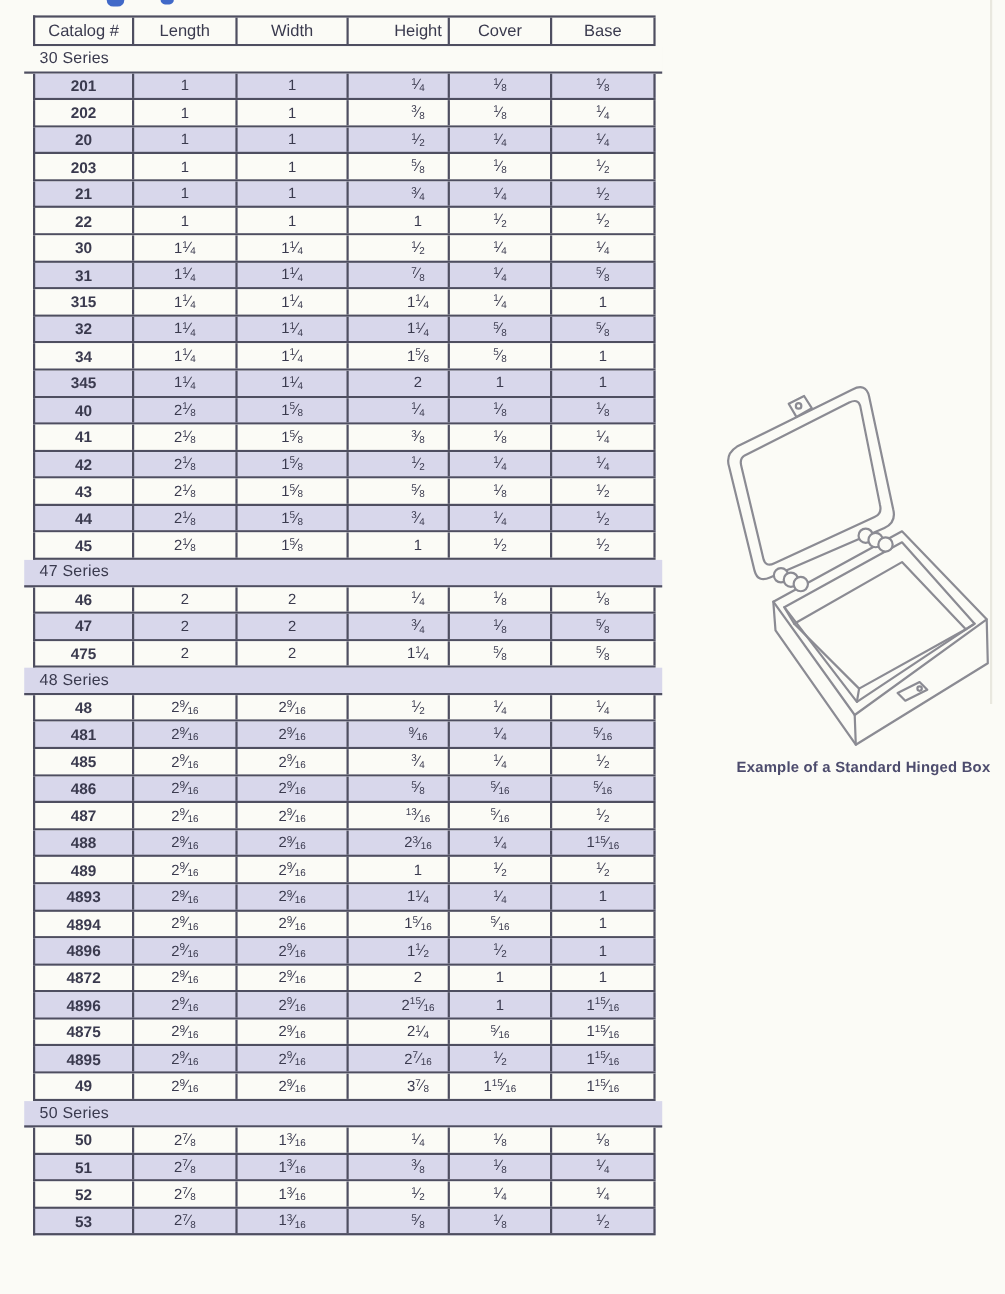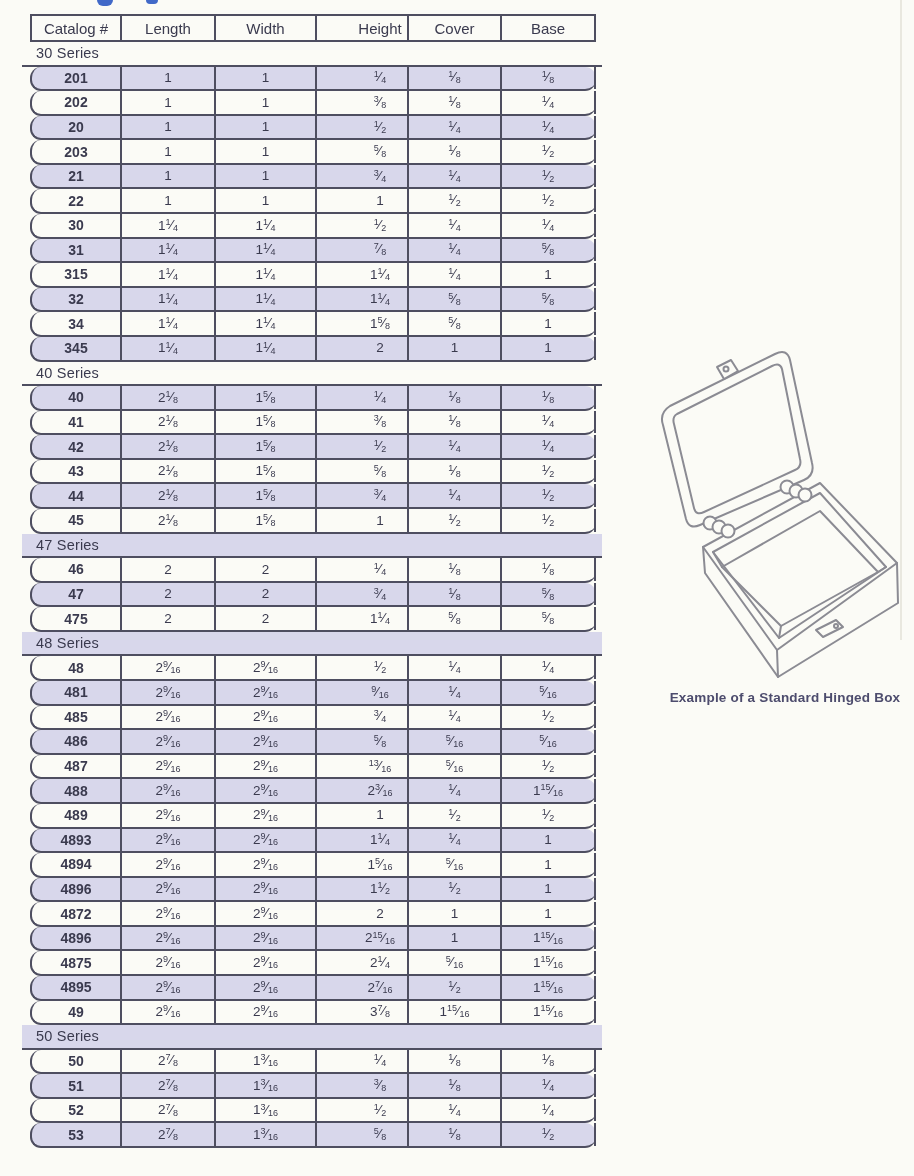--- a/index.html
+++ b/index.html
@@ -16,21 +16,21 @@
   .t-row{
     display:flex;align-items:stretch;height:24.58px;box-sizing:border-box;
     border-bottom:2px solid var(--border,#4e4e60);
     background:var(--page-bg,#fbfbf6);
   }
   .t-row.shaded{background:var(--row-shade,#d8d7eb);}
   .t-row.header{
     height:28px;border-top:2px solid var(--border,#4e4e60);
     border-left:2px solid var(--border,#4e4e60);
   }
-  .t-row.data{border-left:2px solid var(--border,#4e4e60);border-radius:11px;}
+  .t-row.data{border-left:2px solid var(--border,#4e4e60);}
   .t-row.series-row{
     margin-left:-8px;margin-right:-6px;
     padding-left:14px;align-items:center;
     font-size:14.5px;letter-spacing:.2px;
   }
   .cell{
     display:flex;align-items:center;justify-content:center;
     box-sizing:border-box;border-right:2px solid var(--border,#4e4e60);
     font-size:13.5px;line-height:1;
   }
@@ -224,23 +224,20 @@
         <div class="cell c5">1</div>
       </div>
       <div class="t-row data shaded">
         <div class="cell c0 catalog">345</div>
         <div class="cell c1">1 <span class="frac"><sup>1</sup>⁄<sub>4</sub></span></div>
         <div class="cell c2">1 <span class="frac"><sup>1</sup>⁄<sub>4</sub></span></div>
         <div class="cell c3">2</div>
         <div class="cell c4">1</div>
         <div class="cell c5">1</div>
       </div>
-      <div class="t-row series-row">
-        <span>40 Series</span>
-      </div>
       <div class="t-row data shaded">
         <div class="cell c0 catalog">40</div>
         <div class="cell c1">2 <span class="frac"><sup>1</sup>⁄<sub>8</sub></span></div>
         <div class="cell c2">1 <span class="frac"><sup>5</sup>⁄<sub>8</sub></span></div>
         <div class="cell c3">
           <span class="frac"><sup>1</sup>⁄<sub>4</sub></span>
         </div>
         <div class="cell c4">
           <span class="frac"><sup>1</sup>⁄<sub>8</sub></span>
         </div>

